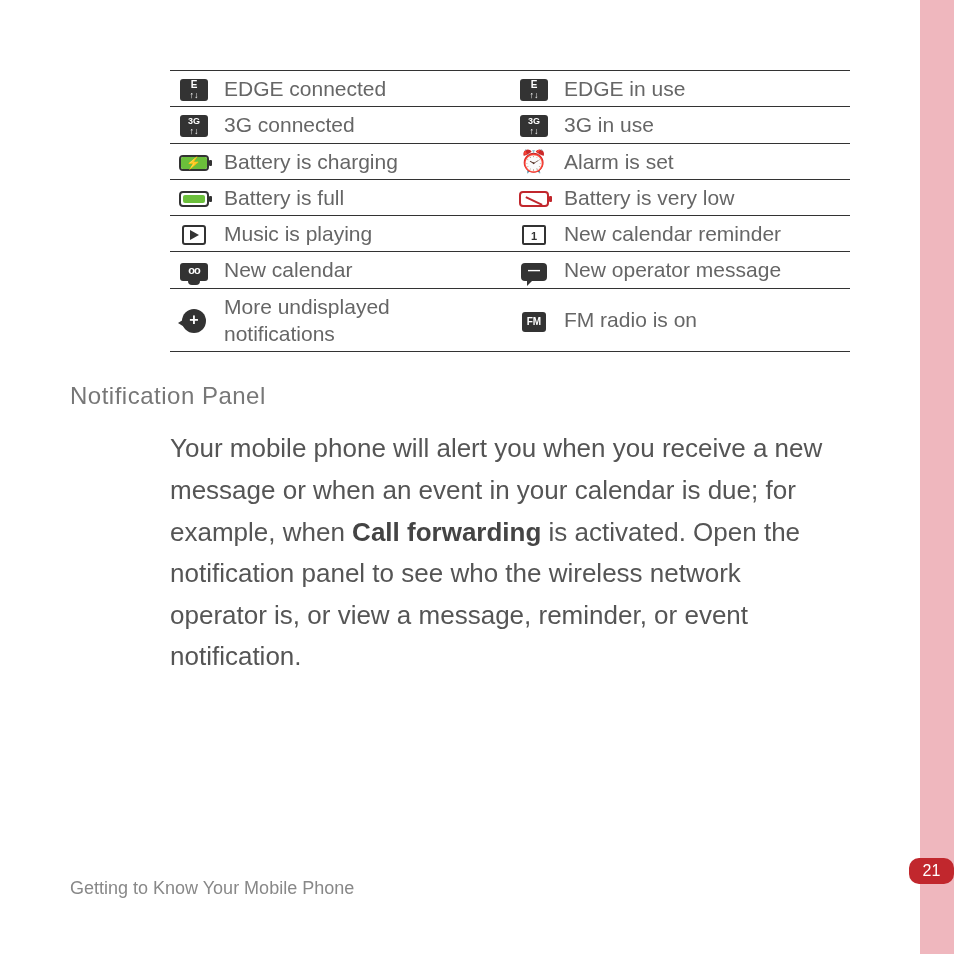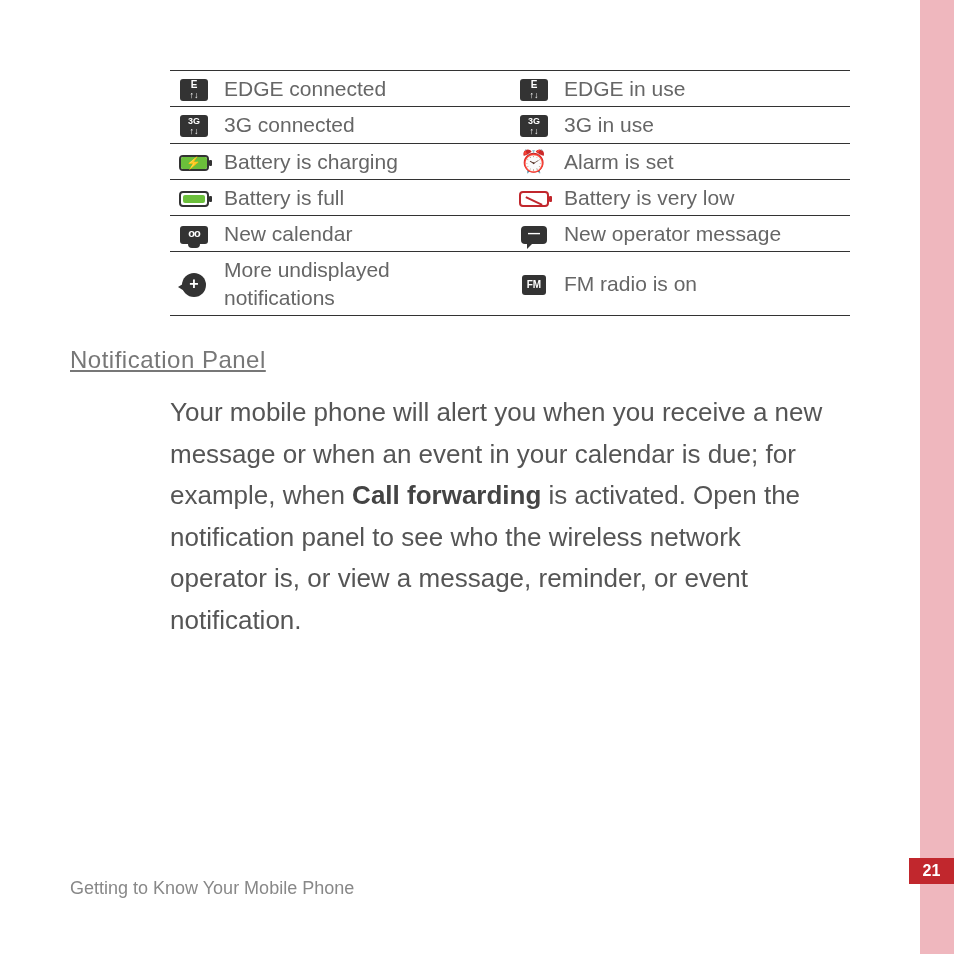--- a/index.html
+++ b/index.html
@@ -21,24 +21,25 @@
       background: #efb7be;
     }
     .page-badge {
       position: absolute;
       right: 0;
       bottom: 70px;
       width: 45px;
       height: 26px;
       background: #c1272d;
       color: #fff;
-      font-weight: bold;
+      font-weight: normal;
       font-size: 16px;
       text-align: center;
       line-height: 26px;
+      border-radius: 10px;
     }
     .content {
       padding: 70px 60px 0 170px;
       width: 900px;
     }
     table.icon-table {
       width: 680px;
       border-collapse: collapse;
     }
     table.icon-table tr {
@@ -125,21 +126,20 @@
     .ic-fm {
       width:24px; height:20px; background:#333; border-radius:3px; color:#fff; font-size:10px; line-height:20px; font-weight:bold;
     }
     .ic-fm::before{content:"FM";}
     h3.section-heading {
       font-size: 24px;
       font-weight: normal;
       color: #777;
       margin: 30px 0 18px -100px;
       letter-spacing: 0.5px;
-      text-decoration: underline;
     }
     p.body-text {
       font-size: 26px;
       color: #555;
       line-height: 1.6;
       max-width: 740px;
     }
     p.body-text b { color:#444; }
     .footer-label {
       position: absolute;
@@ -178,20 +178,26 @@
       <td class="icon-cell"><span class="icon ic-alarm"></span></td>
       <td class="label-cell">Alarm is set</td>
     </tr>
     <tr>
       <td class="icon-cell"><span class="icon ic-batt-full"></span></td>
       <td class="label-cell">Battery is full</td>
       <td class="icon-cell"><span class="icon ic-batt-low"></span></td>
       <td class="label-cell">Battery is very low</td>
     </tr>
     <tr>
+      <td class="icon-cell"><span class="icon ic-play"></span></td>
+      <td class="label-cell">Music is playing</td>
+      <td class="icon-cell"><span class="icon ic-cal"></span></td>
+      <td class="label-cell">New calendar reminder</td>
+    </tr>
+    <tr>
       <td class="icon-cell"><span class="icon ic-vm"></span></td>
       <td class="label-cell">New calendar</td>
       <td class="icon-cell"><span class="icon ic-im"></span></td>
       <td class="label-cell">New operator message</td>
     </tr>
     <tr>
       <td class="icon-cell"><span class="icon ic-more"></span></td>
       <td class="label-cell">More undisplayed notifications</td>
       <td class="icon-cell"><span class="icon ic-fm"></span></td>
       <td class="label-cell">FM radio is on</td>

